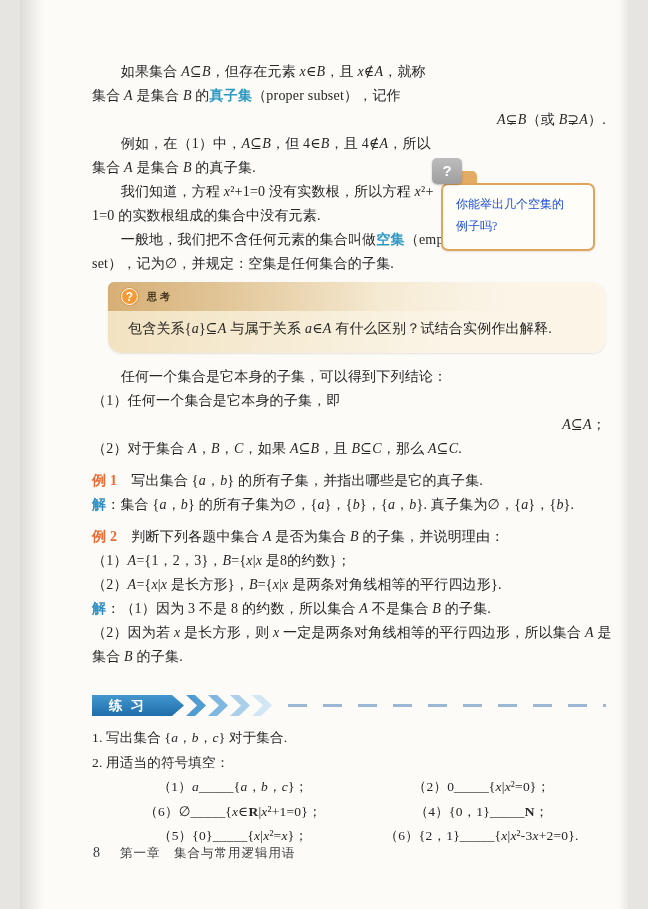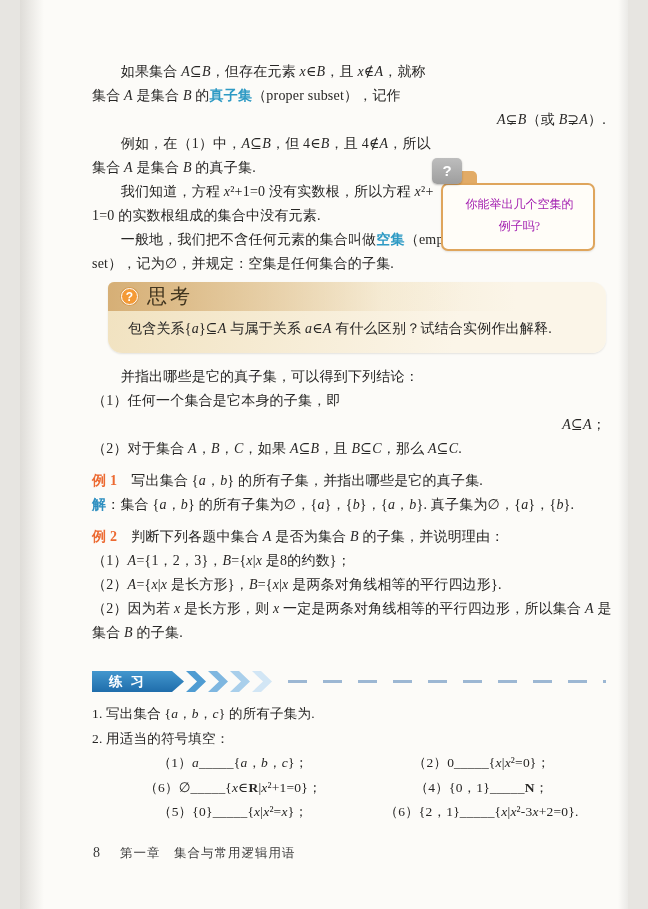--- a/index.html
+++ b/index.html
@@ -29,21 +29,21 @@
   
   .think-box { margin:6px 0 10px 16px; border-radius:6px 14px 14px 14px;
                background:linear-gradient(100deg,#f1e2c0,#fbf5e8 70%);
                box-shadow:0 1px 2px rgba(0,0,0,.10); }
   .think-header { display:flex; align-items:center; gap:9px; height:29px; padding-left:13px;
                background:linear-gradient(to right, var(--think-tan,#d6af76), rgba(238,222,188,.35) 55%, rgba(238,222,188,0) 82%);
                border-radius:6px 14px 0 0; }
   .q-circle { width:17px; height:17px; border-radius:50%; background:var(--question-orange,#f49a36);
                color:#fff; font:bold 12px/17px "Liberation Sans",sans-serif; text-align:center;
                border:1px solid #fff; box-shadow:0 0 0 1px rgba(215,150,70,.75); }
-  .think-title { font-weight:normal; font-size:20px; color:#41351f; letter-spacing:3px; }
+  .think-title { font-weight:bold; font-size:10px; color:#41351f; letter-spacing:3px; }
   .think-body { padding:6px 18px 12px 20px; }
   .think-body .tline { white-space:normal; height:auto; }
 
   .concl { margin-top:12px; }
   .block-ex1 { margin-top:8px; }
   .block-ex2 { margin-top:8px; }
 
   
   .practice { margin-top:26px; }
   .banner-row { display:flex; align-items:center; height:21px; margin-bottom:10px; }
@@ -64,21 +64,21 @@
   .fill-grid .cell { white-space:nowrap; font-size:13.5px; height:24.5px; line-height:24.5px;text-align:center; }
 
   
   .sidenote { position:absolute; left:405px; top:158px; width:172px; height:102px; }
   .sn-tab { position:absolute; left:22px; top:13px; width:30px; height:28px;
             background:#e2ab66; border-radius:5px; z-index:1; }
   .sn-bubble { position:absolute; left:16px; top:25px; width:154px; height:68px;
             background:#fffdf8; border:2px solid var(--note-border,#dfa55c); border-radius:7px;
             padding:8px 10px 0 13px; z-index:2; box-shadow:0 1px 2px rgba(0,0,0,.10); }
   .sn-bubble .tline { white-space:normal; height:22px; line-height:22px;
-            font-size:12px; color:#a21caf;text-align:center; }
+            font-size:12px; color:#1d4ed8; }
   .sn-icon { position:absolute; left:7px; top:0; width:30px; height:26px;
             background:linear-gradient(#bdbdbd,#9e9e9e); border-radius:5px; color:#fff;
             font:bold 15px/26px "Liberation Sans",sans-serif; text-align:center;
             box-shadow:0 1px 2px rgba(0,0,0,.25); z-index:3; }
 
   .footer { position:absolute; left:73px; top:845px; display:flex; align-items:baseline;
             gap:20px; color:#3a3a3a; }
   .footer .num { font-size:14px; }
   .footer .chap { font-size:12.5px; letter-spacing:1px; }
 </style>
@@ -105,50 +105,51 @@
       <div class="think-header">
         <span class="q-circle">?</span>
         <span class="think-title">思考</span>
       </div>
       <div class="think-body">
           <div class="tline"><span>包含关系{</span><span class="v">a</span><span>}⊆</span><span class="v">A</span><span> 与属于关系 </span><span class="v">a</span><span>∈</span><span class="v">A</span><span> 有什么区别？试结合实例作出解释.</span></div>
         </div>
     </div>
 
     <div class="concl">
-        <div class="tline indent"><span>并指出哪些是它的真子集，可以得到下列结论：</span></div>
+        <div class="tline indent"><span>任何一个集合是它本身的子集，可以得到下列结论：</span></div>
         <div class="tline"><span>（1）任何一个集合是它本身的子集，即</span></div>
         <div class="tline center"><span class="v">A</span><span>⊆</span><span class="v">A</span><span>；</span></div>
         <div class="tline"><span>（2）对于集合 </span><span class="v">A</span><span>，</span><span class="v">B</span><span>，</span><span class="v">C</span><span>，如果 </span><span class="v">A</span><span>⊆</span><span class="v">B</span><span>，且 </span><span class="v">B</span><span>⊆</span><span class="v">C</span><span>，那么 </span><span class="v">A</span><span>⊆</span><span class="v">C</span><span>.</span></div>
       </div>
 
     <div class="block-ex1">
         <div class="tline"><span class="ex">例 1</span><span>　写出集合 {</span><span class="v">a</span><span>，</span><span class="v">b</span><span>} 的所有子集，并指出哪些是它的真子集.</span></div>
         <div class="tline"><span class="sol">解</span><span>：集合 {</span><span class="v">a</span><span>，</span><span class="v">b</span><span>} 的所有子集为∅，{</span><span class="v">a</span><span>}，{</span><span class="v">b</span><span>}，{</span><span class="v">a</span><span>，</span><span class="v">b</span><span>}. 真子集为∅，{</span><span class="v">a</span><span>}，{</span><span class="v">b</span><span>}.</span></div>
       </div>
 
     <div class="block-ex2">
         <div class="tline"><span class="ex">例 2</span><span>　判断下列各题中集合 </span><span class="v">A</span><span> 是否为集合 </span><span class="v">B</span><span> 的子集，并说明理由：</span></div>
         <div class="tline"><span>（1）</span><span class="v">A</span><span>={1，2，3}，</span><span class="v">B</span><span>={</span><span class="v">x</span><span>|</span><span class="v">x</span><span> 是8的约数}；</span></div>
         <div class="tline"><span>（2）</span><span class="v">A</span><span>={</span><span class="v">x</span><span>|</span><span class="v">x</span><span> 是长方形}，</span><span class="v">B</span><span>={</span><span class="v">x</span><span>|</span><span class="v">x</span><span> 是两条对角线相等的平行四边形}.</span></div>
+        <div class="tline"><span class="sol">解</span><span>：（1）因为 3 不是 8 的约数，所以集合 </span><span class="v">A</span><span> 不是集合 </span><span class="v">B</span><span> 的子集.</span></div>
         <div class="tline"><span>（2）因为若 </span><span class="v">x</span><span> 是长方形，则 </span><span class="v">x</span><span> 一定是两条对角线相等的平行四边形，所以集合 </span><span class="v">A</span><span> 是</span></div>
         <div class="tline"><span>集合 </span><span class="v">B</span><span> 的子集.</span></div>
       </div>
 
     <div class="practice">
       <div class="banner-row">
         <div class="banner-main">练习</div>
         <div class="chev c1"></div>
         <div class="chev c2"></div>
         <div class="chev c3"></div>
         <div class="chev c4"></div>
         <div class="dashes"></div>
       </div>
       <div class="practice-items">
-          <div class="tline"><span>1. 写出集合 {</span><span class="v">a</span><span>，</span><span class="v">b</span><span>，</span><span class="v">c</span><span>} 的所有子集为.</span></div>
+          <div class="tline"><span>1. 写出集合 {</span><span class="v">a</span><span>，</span><span class="v">b</span><span>，</span><span class="v">c</span><span>} 对于集合.</span></div>
           <div class="tline"><span>2. 用适当的符号填空：</span></div>
         </div>
       <div class="fill-grid">
         <div class="cell"><span>（1）</span><span class="v">a</span><span>_____{</span><span class="v">a</span><span>，</span><span class="v">b</span><span>，</span><span class="v">c</span><span>}；</span></div>
         <div class="cell"><span>（2）0_____{</span><span class="v">x</span><span>|</span><span class="v">x</span><span>²=0}；</span></div>
         <div class="cell"><span>（6）∅_____{</span><span class="v">x</span><span>∈</span><span class="bb">R</span><span>|</span><span class="v">x</span><span>²+1=0}；</span></div>
         <div class="cell"><span>（4）{0，1}_____</span><span class="bb">N</span><span>；</span></div>
         <div class="cell"><span>（5）{0}_____{</span><span class="v">x</span><span>|</span><span class="v">x</span><span>²=</span><span class="v">x</span><span>}；</span></div>
         <div class="cell"><span>（6）{2，1}_____{</span><span class="v">x</span><span>|</span><span class="v">x</span><span>²-3</span><span class="v">x</span><span>+2=0}.</span></div>
       </div>

